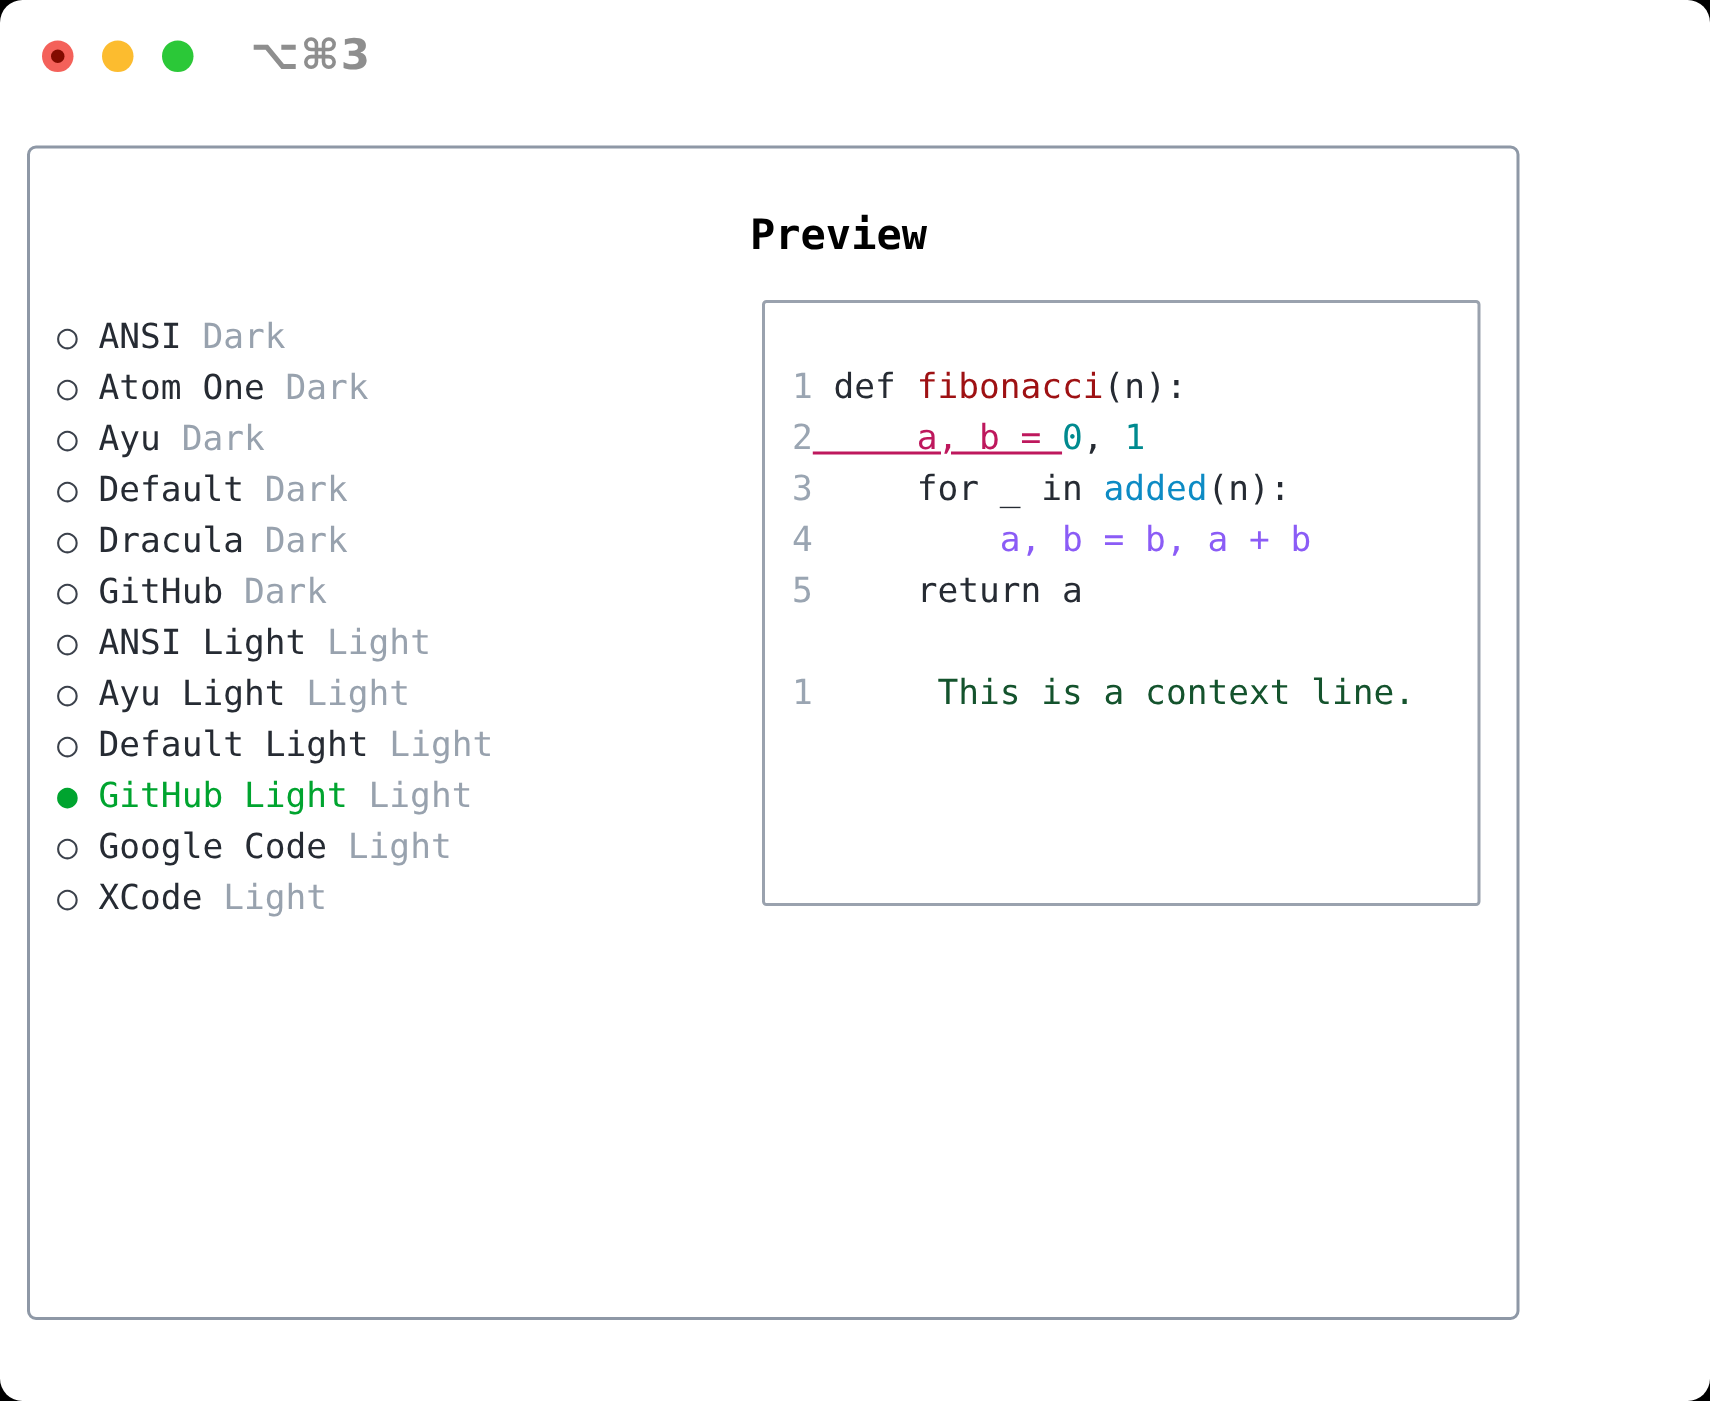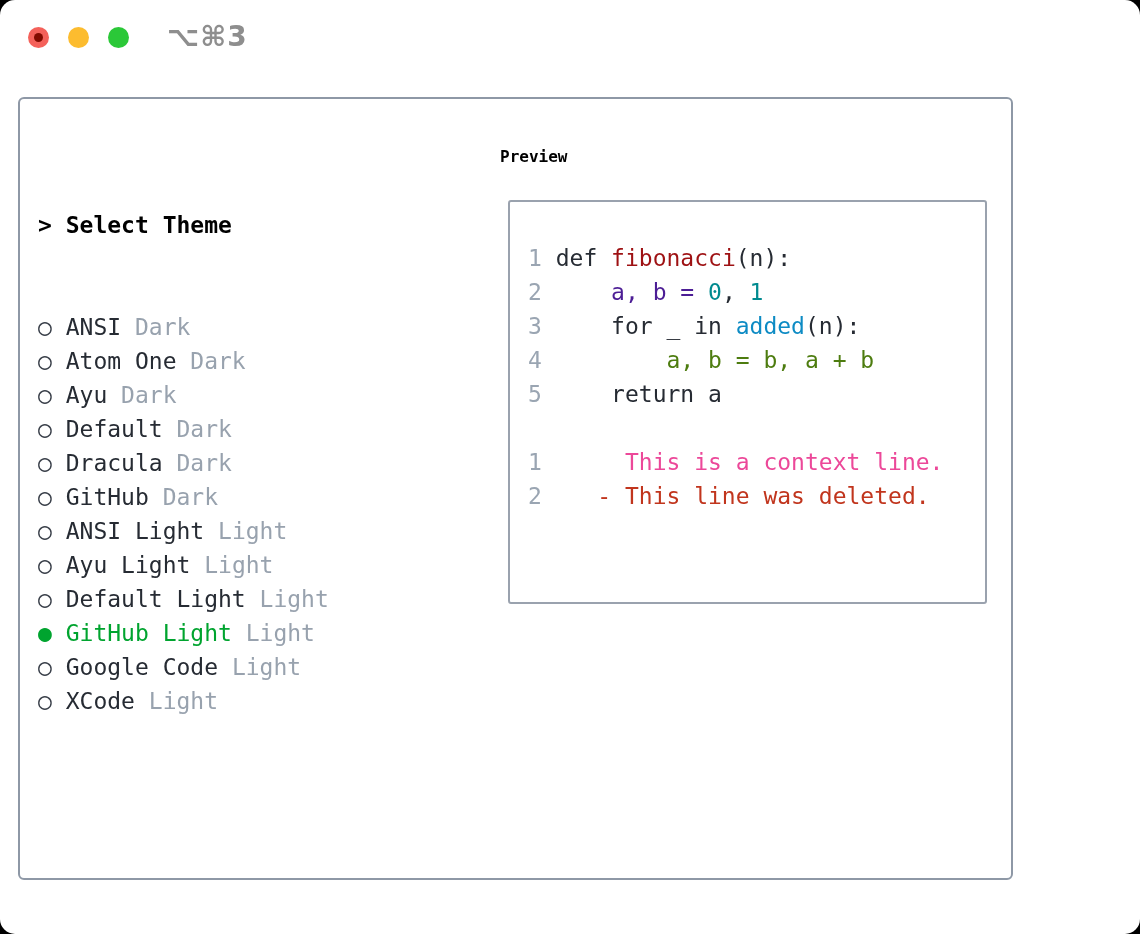--- a/index.html
+++ b/index.html
@@ -29,21 +29,21 @@
   .spacer{height:34px;}
   .hdr{font-weight:bold;color:var(--title-black);}
   .prompt{font-weight:bold;color:var(--title-black);}
   .marker{color:var(--marker);}
   .tname{color:var(--fg);}
   .variant{color:var(--muted);}
   .sel .marker,.sel .tname{color:var(--green);}
   .apply-title{padding-left:2ch;color:var(--title-black);}
 
   
-  .preview-title{position:absolute;left:500px;top:140px;font-size:16px;line-height:34px;
+  .preview-title{position:absolute;left:500px;top:140px;font-size:28px;line-height:34px;
                  font-weight:bold;color:var(--title-black);}
   .preview-box{position:absolute;left:508px;top:200px;width:479px;height:404px;box-sizing:border-box;
                border:2px solid var(--preview-border);border-radius:3px;background:#fff;
                padding:39px 16px 0 18px;overflow:hidden;}
   .code-row{height:34px;line-height:34px;font-size:23px;white-space:pre;color:var(--fg);}
 </style>
 </head>
 <body>
 
 <div class="screen">
@@ -52,36 +52,34 @@
     <div class="traffic">
       <div class="light red"></div>
       <div class="light yellow"></div>
       <div class="light green"></div>
     </div>
     <div class="shortcut">⌥⌘3</div>
 
     <div class="panel"></div>
 
     <div class="left-col">
-      <div class="row"><span class="prompt">&gt;</span><span> </span><span class="hdr">Select Theme</span></div>
       <div id="theme-list"><div class="row"><span class="marker">○</span><span class="tname"> ANSI</span><span class="variant"> Dark</span></div><div class="row"><span class="marker">○</span><span class="tname"> Atom One</span><span class="variant"> Dark</span></div><div class="row"><span class="marker">○</span><span class="tname"> Ayu</span><span class="variant"> Dark</span></div><div class="row"><span class="marker">○</span><span class="tname"> Default</span><span class="variant"> Dark</span></div><div class="row"><span class="marker">○</span><span class="tname"> Dracula</span><span class="variant"> Dark</span></div><div class="row"><span class="marker">○</span><span class="tname"> GitHub</span><span class="variant"> Dark</span></div><div class="row"><span class="marker">○</span><span class="tname"> ANSI Light</span><span class="variant"> Light</span></div><div class="row"><span class="marker">○</span><span class="tname"> Ayu Light</span><span class="variant"> Light</span></div><div class="row"><span class="marker">○</span><span class="tname"> Default Light</span><span class="variant"> Light</span></div><div class="row sel"><span class="marker">●</span><span class="tname"> GitHub Light</span><span class="variant"> Light</span></div><div class="row"><span class="marker">○</span><span class="tname"> Google Code</span><span class="variant"> Light</span></div><div class="row"><span class="marker">○</span><span class="tname"> XCode</span><span class="variant"> Light</span></div></div>
       <div class="spacer"></div>
       
       
       
     </div>
 
     <div class="preview-title">Preview</div>
     <div class="preview-box">
       <div id="preview-code">
           <div class="code-row"><span style="color: rgb(154, 165, 178);">1</span><span style="color: rgb(38, 43, 51);"> def </span><span style="color: rgb(158, 17, 19);">fibonacci</span><span style="color: rgb(38, 43, 51);">(n):</span></div>
-          <div class="code-row"><span style="color: rgb(154, 165, 178);">2</span><span style="color: #4c1d95;">     a, b = </span><span style="color: rgb(0, 138, 143);">0</span><span style="color: rgb(38, 43, 51);">, </span><span style="color: rgb(0, 138, 143);">1</span></div>
+          <div class="code-row"><span style="color: rgb(154, 165, 178);">2</span><span style="color: #be185d; text-decoration: underline;">     a, b = </span><span style="color: rgb(0, 138, 143);">0</span><span style="color: rgb(38, 43, 51);">, </span><span style="color: rgb(0, 138, 143);">1</span></div>
           <div class="code-row"><span style="color: rgb(154, 165, 178);">3</span><span style="color: rgb(38, 43, 51);">     for _ in </span><span style="color: rgb(13, 139, 196);">added</span><span style="color: rgb(38, 43, 51);">(n):</span></div>
-          <div class="code-row"><span style="color: rgb(154, 165, 178);">4</span><span style="color: #4d7c0f;">         a, b = b, a + b</span></div>
+          <div class="code-row"><span style="color: rgb(154, 165, 178);">4</span><span style="color: #8b5cf6;">         a, b = b, a + b</span></div>
           <div class="code-row"><span style="color: rgb(154, 165, 178);">5</span><span style="color: rgb(38, 43, 51); margin-top: 32px;">     return a</span></div>
           <div class="code-row">&nbsp;</div>
-          <div class="code-row"><span style="color: rgb(154, 165, 178);">1</span><span style="color: #ec4899;">      This is a context line.</span></div>
-          <div class="code-row"><span style="color: rgb(154, 165, 178);">2</span><span style="color: rgb(38, 43, 51);">    </span><span style="color: rgb(193, 53, 29);">- This line was deleted.</span></div>
+          <div class="code-row"><span style="color: rgb(154, 165, 178);">1</span><span style="color: #14532d;">      This is a context line.</span></div>
         </div>
     </div>
 
   </div>
 </div>
 
 </body></html>

